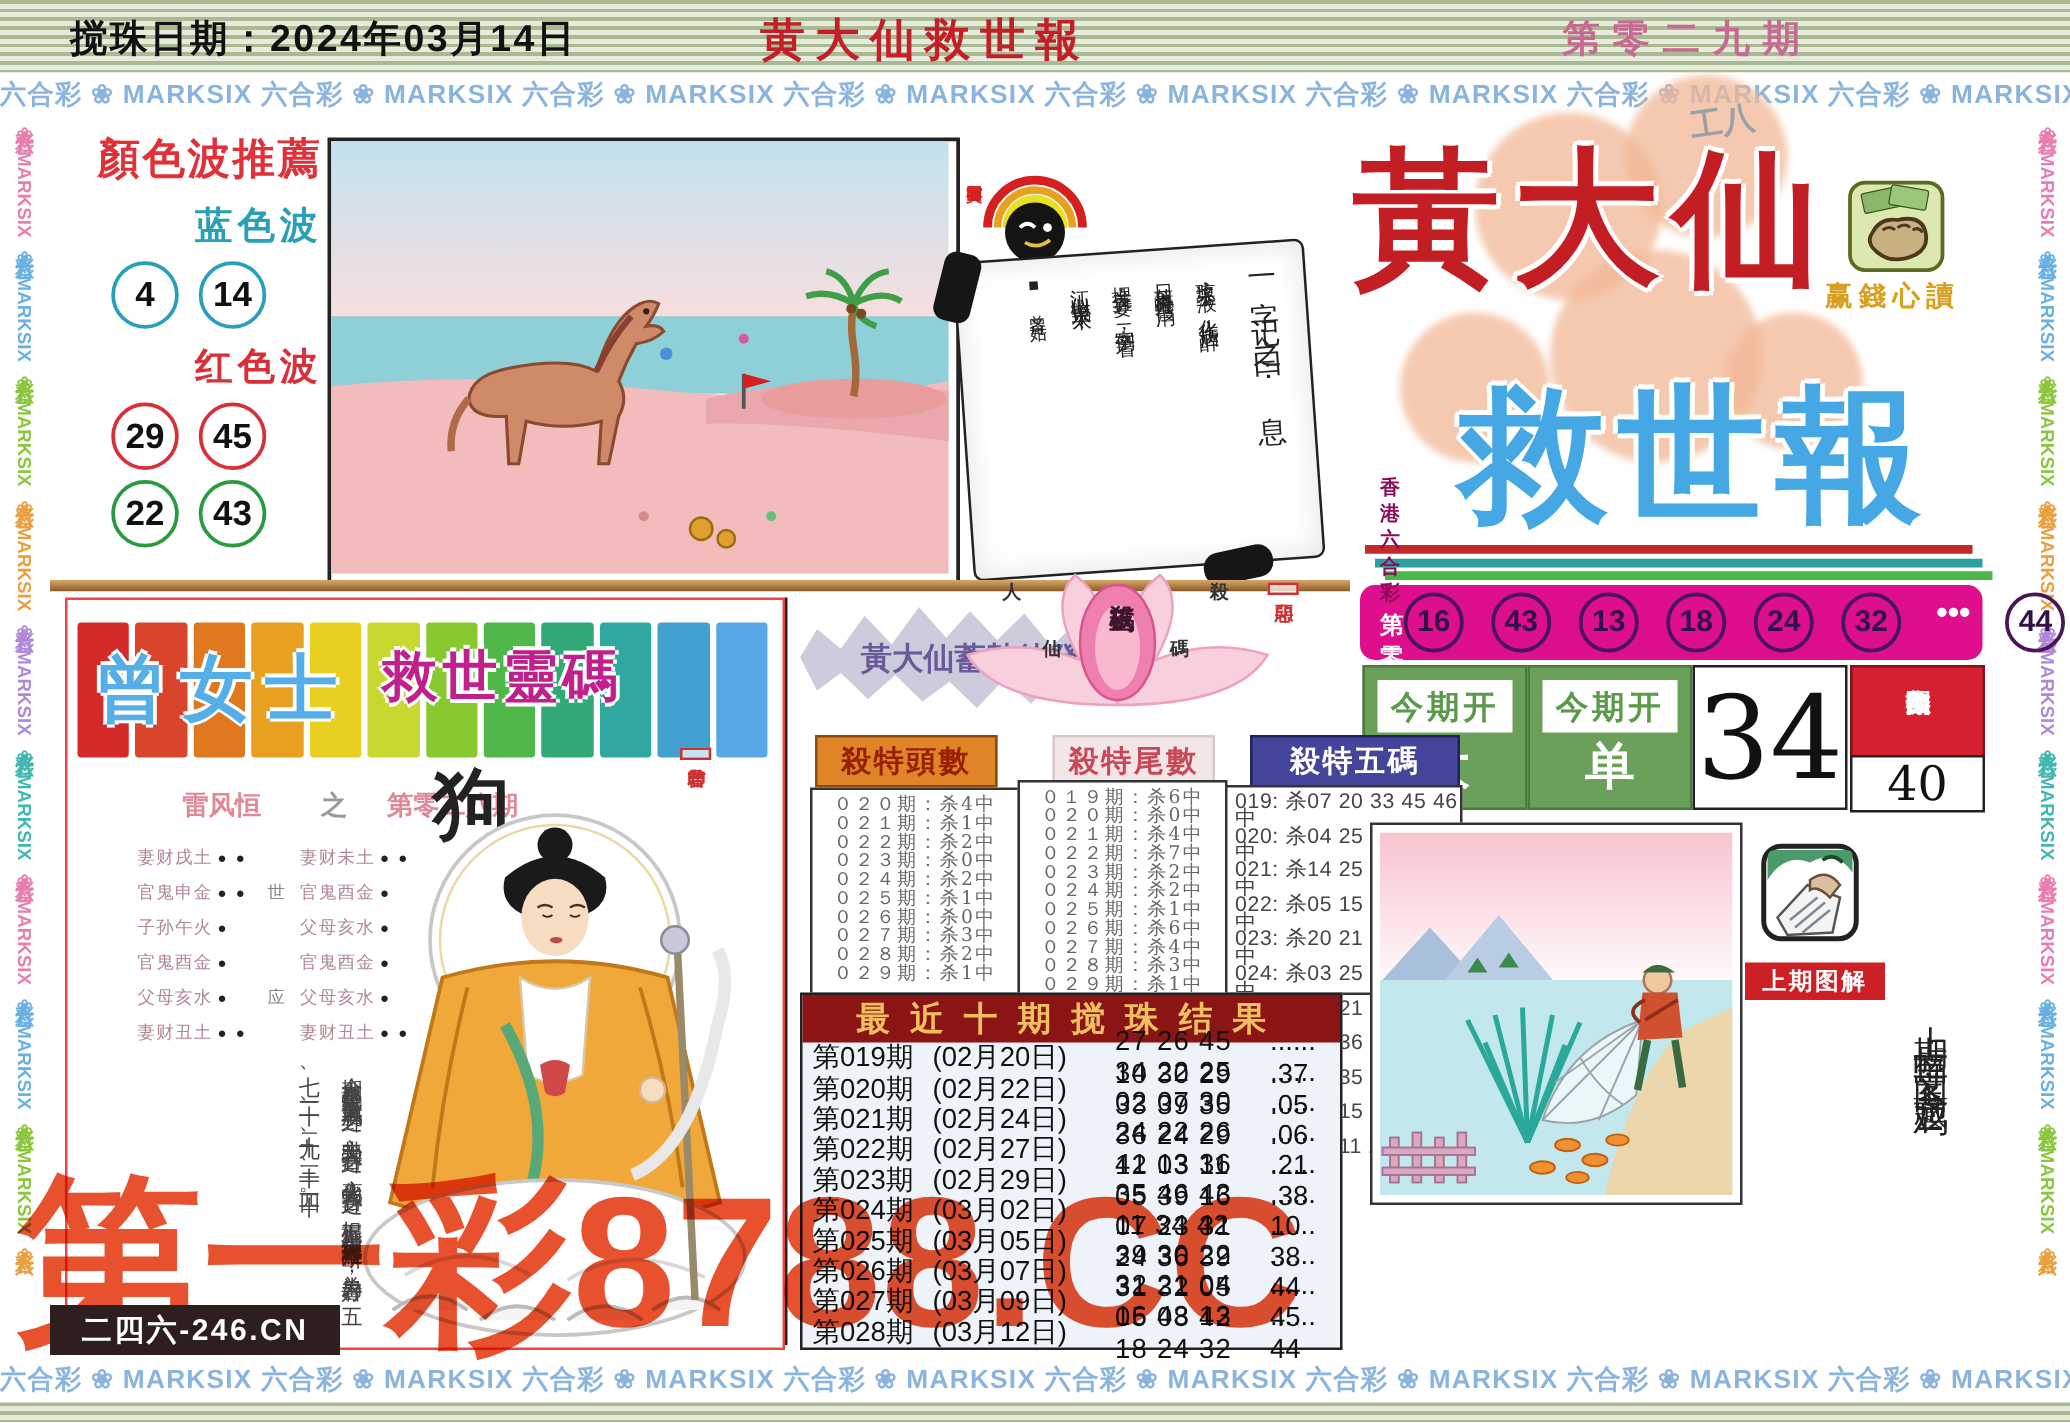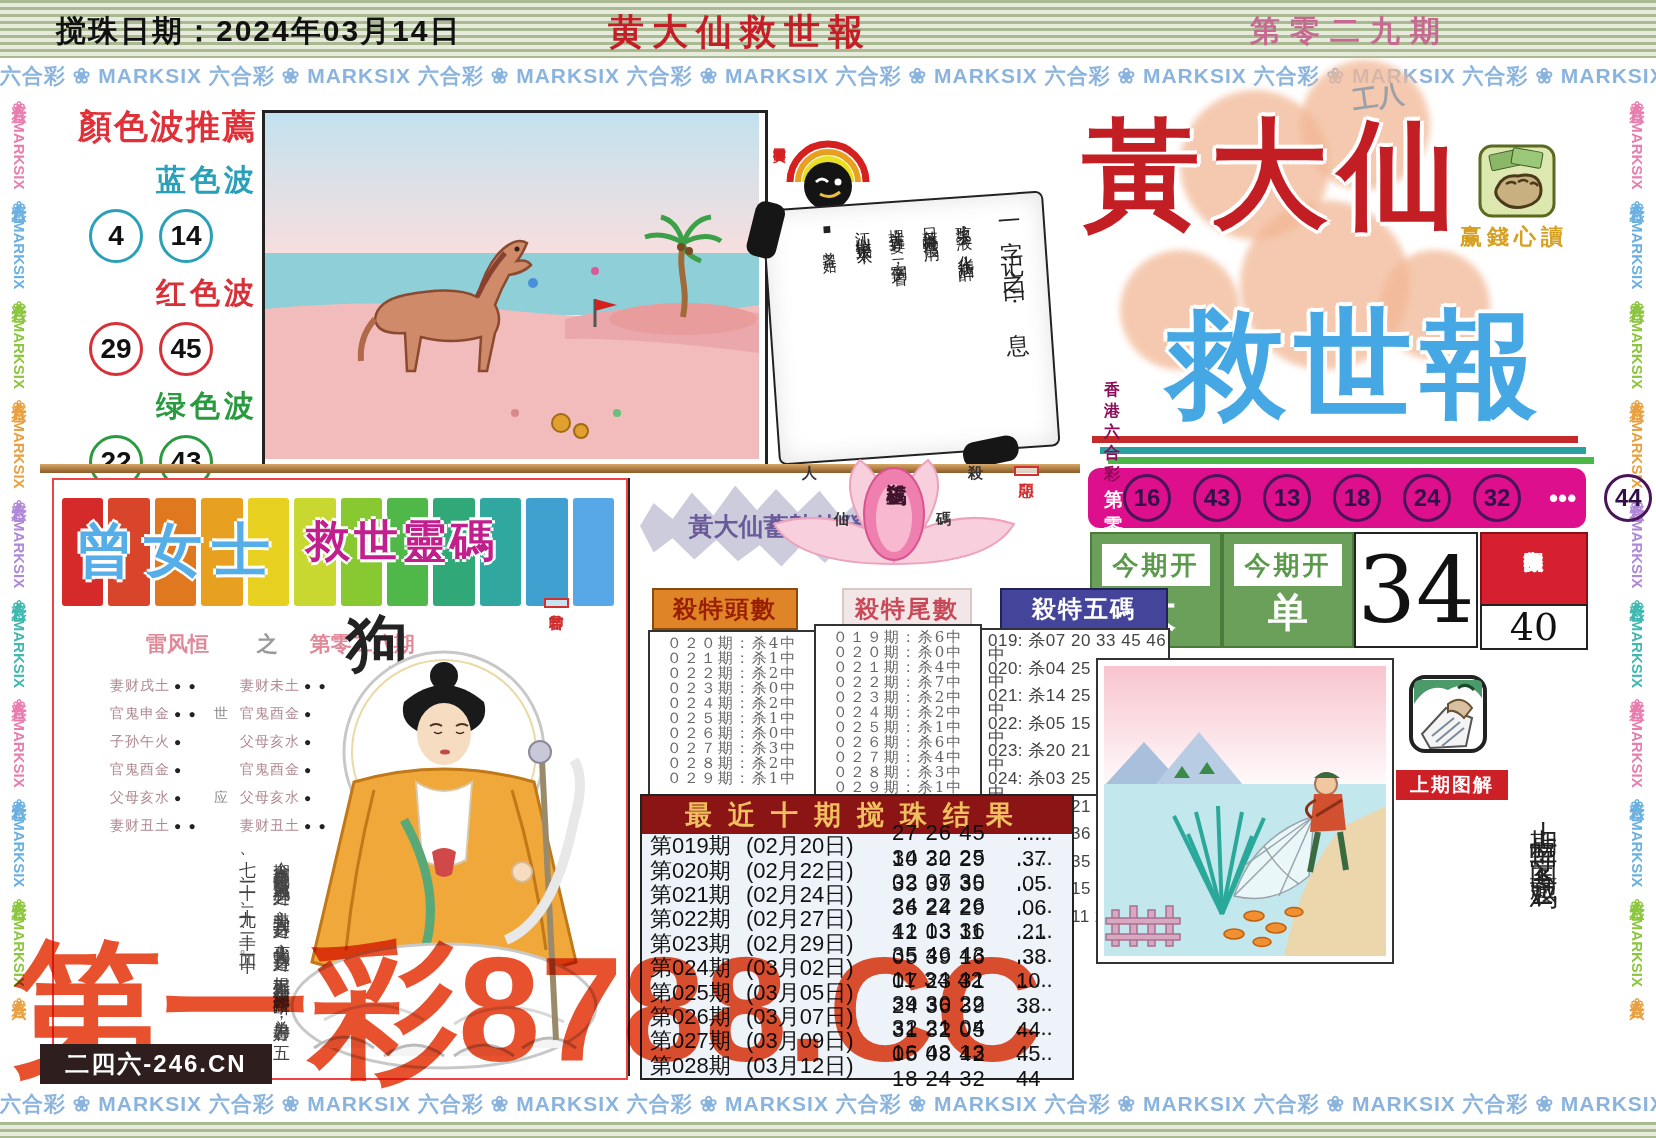--- a/index.html
+++ b/index.html
@@ -62,21 +62,21 @@
   .mast-tag{left:1460px;top:222px;font-size:22px;font-weight:bold;color:#d8a020;letter-spacing:5px;}
   .mast-doodle{left:1352px;top:80px;font-size:26px;color:#9aa0a8;transform:rotate(-8deg);font-weight:bold;}
   .rule{height:7px;} .rule-red{background:#c42a2a;} .rule-teal{background:#2aa0a0;} .rule-green{background:#4ab848;}
 
   
   .lastdraw{left:1088px;top:468px;width:498px;height:60px;background:#de0f8c;border-radius:12px;
     display:flex;align-items:center;}
   .ld-labels{width:118px;padding-left:16px;}
   .ld-lottery{font-size:16px;font-weight:bold;color:#8c0a58;}
   .ld-issue{font-size:19px;font-weight:bold;color:#fff;margin-top:2px;}
-  .ld-balls{display:flex;align-items:center;gap:22px;}
+  .ld-balls{display:flex;align-items:flex-start;gap:22px;}
   .ball{display:inline-flex;width:42px;height:42px;border-radius:50%;border:3px solid #4a1458;
     align-items:center;justify-content:center;font-size:24px;font-weight:bold;color:#31104a;}
   .ball-dots{color:#fff;font-size:26px;font-weight:bold;margin:0 6px;}
 
   
   .fc-cell{top:532px;width:128px;height:112px;background:#6ba05a;border:2px solid #4a7a3c;}
   .fc-inner{position:absolute;left:10px;top:10px;right:10px;height:42px;background:#fff;
     display:flex;align-items:center;justify-content:center;font-size:26px;font-weight:bold;color:#5a9a4a;letter-spacing:3px;}
   .fc-val{position:absolute;left:0;right:0;bottom:6px;text-align:center;font-size:40px;font-weight:bold;color:#fff;}
   .fc-big{left:1354px;top:532px;width:120px;height:112px;border:2px solid #222;background:#fff;
@@ -185,21 +185,20 @@
         <div class="wave-label" style="color: rgb(42, 160, 184);">蓝色波</div>
         <div class="wave-circles">
           <span class="wave-circle" style="border-color: rgb(42, 160, 184);">4</span>
           <span class="wave-circle" style="border-color: rgb(42, 160, 184);">14</span>
         </div>
         <div class="wave-label" style="color: rgb(216, 48, 56);">红色波</div>
         <div class="wave-circles">
           <span class="wave-circle" style="border-color: rgb(216, 48, 56);">29</span>
           <span class="wave-circle" style="border-color: rgb(216, 48, 56);">45</span>
         </div>
-        <div class="wave-label" style="color: rgb(42, 154, 64);">绿色波</div>
         <div class="wave-circles">
           <span class="wave-circle" style="border-color: rgb(42, 154, 64);">22</span>
           <span class="wave-circle" style="border-color: rgb(42, 154, 64);">43</span>
         </div>
       </div>
   </div>
 
   <div class="abs horse-frame">
     <svg width="494" height="346" viewBox="0 0 494 346">
       <defs>

